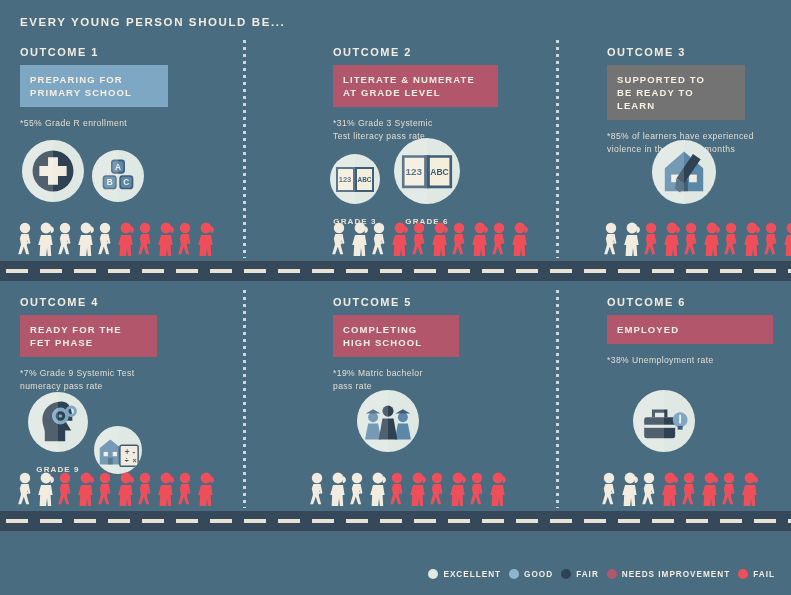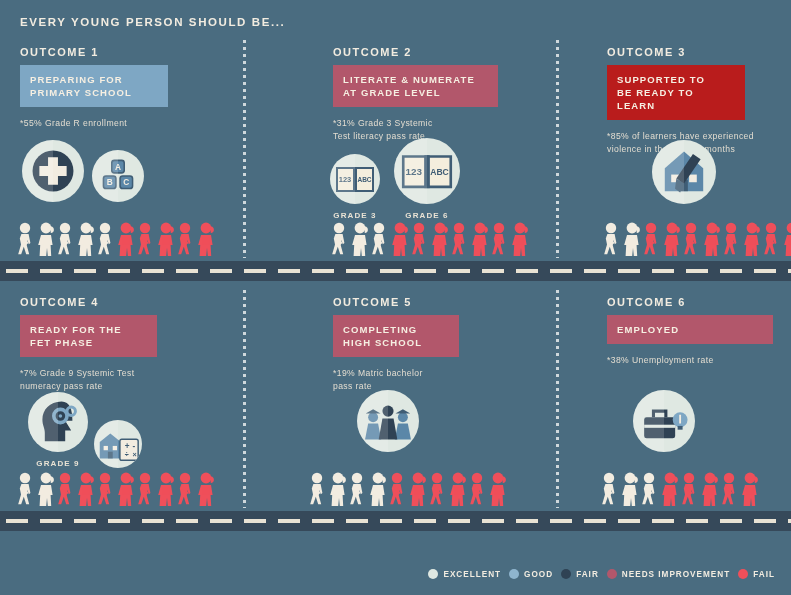--- a/index.html
+++ b/index.html
@@ -45,38 +45,38 @@
   }
   .cell-label{
     display:block;
     font-size:9.5px;font-weight:bold;letter-spacing:1.1px;line-height:13px;
     color:#f6efe2;
     padding:8px 10px;
     box-sizing:border-box;
   }
   .cell-label.blue{background:#7ea7c4;}
   .cell-label.red{background:#b2576b;}
-  .cell-label.navy{background:#b91c1c;}
+  .cell-label.navy{background:#737373;}
   .cell-stat{
     margin-top:10px;
     font-size:8.6px;line-height:13px;letter-spacing:.4px;
     color:#e3ddd0;
   }
 
   
   .icons{position:absolute;display:flex;align-items:flex-end;}
   .badge{position:relative;border-radius:50%;overflow:hidden;flex:0 0 auto;}
   .badge .half{
     position:absolute;left:0;top:0;width:50%;height:100%;
     background:rgba(255,255,255,.16);
   }
   .badge svg{position:absolute;left:0;top:0;}
   .icon-wrap{display:flex;flex-direction:column;align-items:center;}
   .icon-cap{
-    margin-top:7px;font-size:8px;font-weight:bold;letter-spacing:1.1px;
+    margin-top:13px;font-size:8px;font-weight:bold;letter-spacing:1.1px;
     color:#e8e2d4;white-space:nowrap;
   }
 
   
   .people{position:absolute;display:flex;align-items:flex-end;gap:0px;}
   .people svg{display:block;flex:0 0 auto;}
 
   
   .legend{
     position:absolute;right:16px;bottom:16px;

